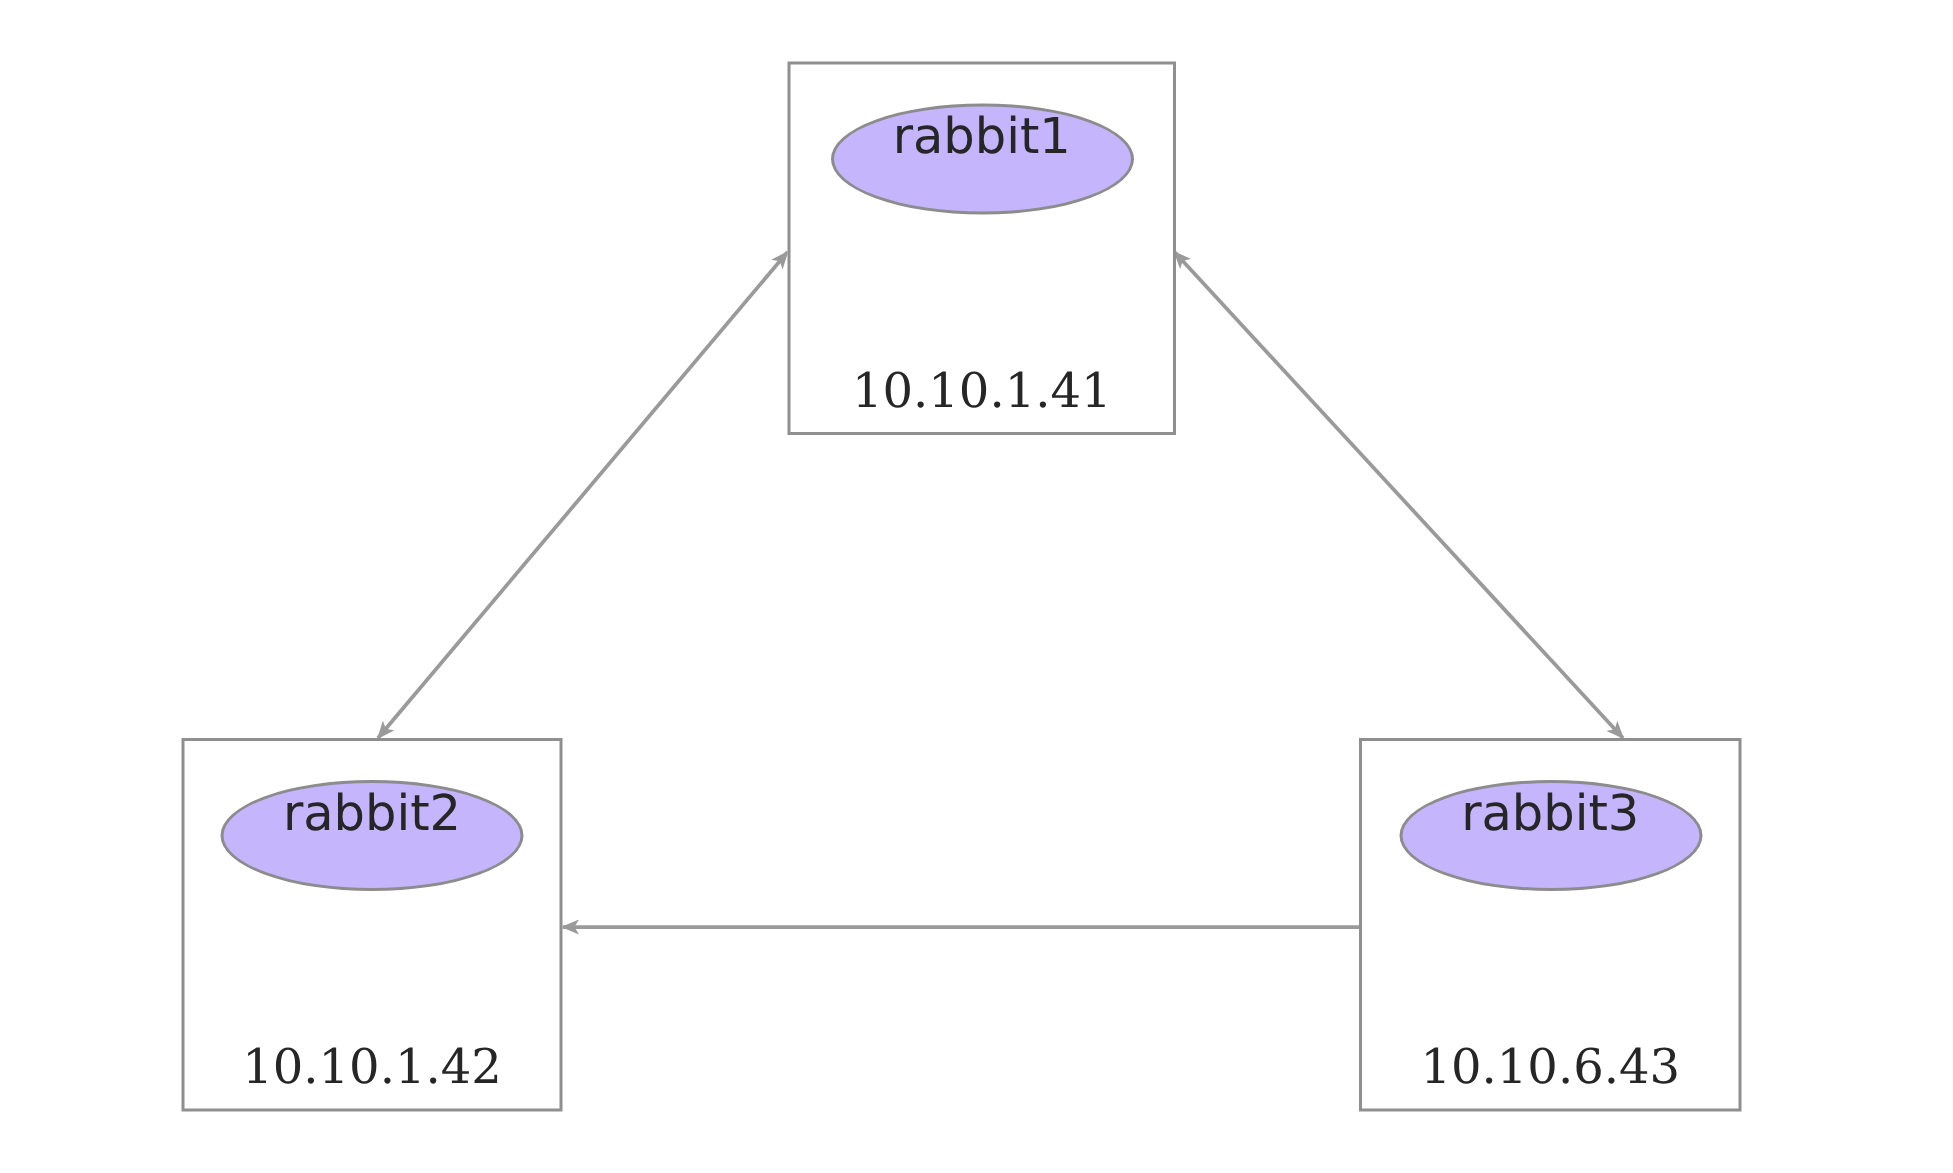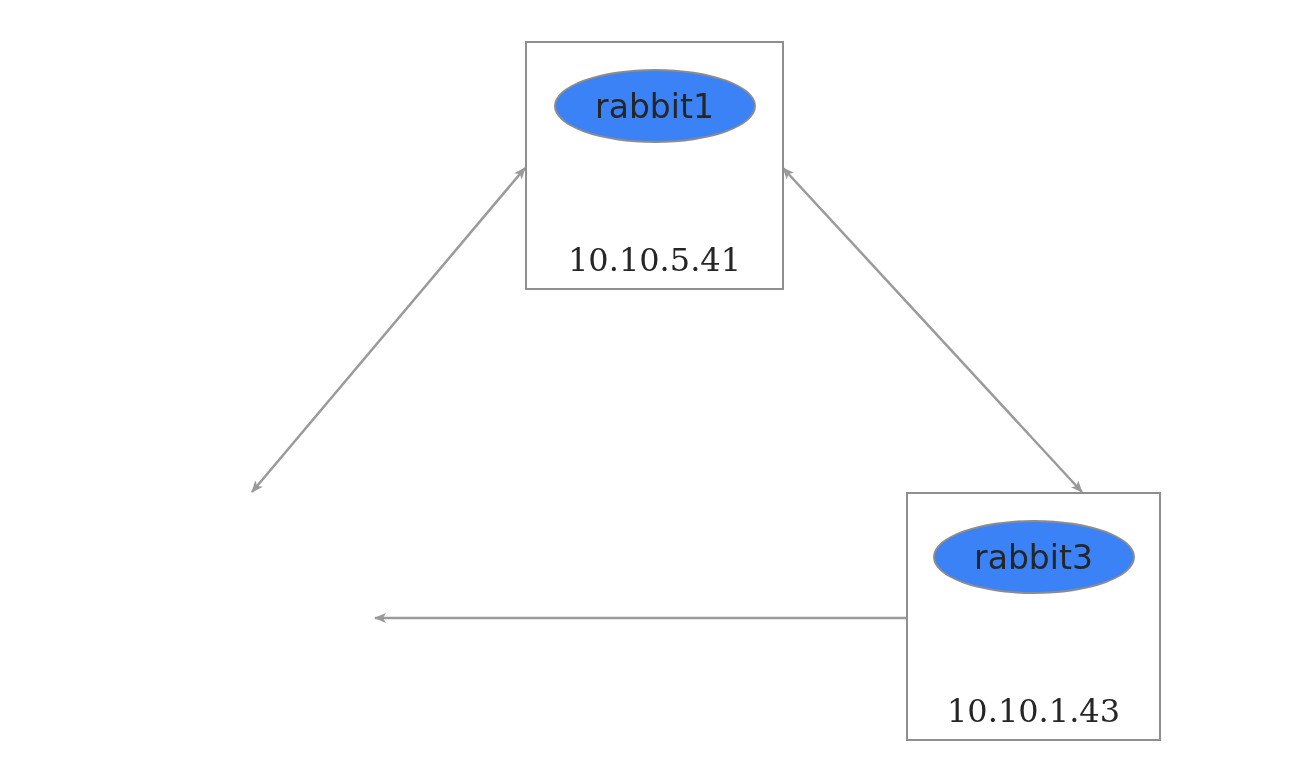--- a/index.html
+++ b/index.html
@@ -32,23 +32,22 @@
     position: absolute;
     box-sizing: border-box;
     left: 50%;
     transform: translateX(-50%);
     top: 26px;
     width: 202px;
     height: 74px;
     border: 2px solid #8c8c8c;
     border-radius: 50%;
     display: flex;
-    align-items: center;
     justify-content: center;
-    background: #3b82f6;
+    background: #c4b5fd;
   }
   .node-label {
     font-family: "DejaVu Sans", sans-serif;
     font-size: 33px;
     color: #262626;
     white-space: nowrap;
   }
   .node-ip {
     position: absolute;
     left: 0;
@@ -77,24 +76,30 @@
     </defs>
     <line x1="252" y1="492" x2="525" y2="168" stroke="#9a9a9a" stroke-width="2.5" marker-start="url(#arrowhead)" marker-end="url(#arrowhead)"></line>
     <line x1="1082" y1="492" x2="783" y2="168" stroke="#9a9a9a" stroke-width="2.5" marker-start="url(#arrowhead)" marker-end="url(#arrowhead)"></line>
     <line x1="375" y1="618" x2="955" y2="618" stroke="#9a9a9a" stroke-width="2.5" marker-start="url(#arrowhead)" marker-end="url(#arrowhead)"></line>
   </svg>
 
   <div class="node" id="node-rabbit1">
     <div class="node-ellipse">
       <span class="node-label">rabbit1</span>
     </div>
-    <div class="node-ip">10.10.5.41</div>
+    <div class="node-ip">10.10.1.41</div>
   </div>
 
+  <div class="node" id="node-rabbit2">
+    <div class="node-ellipse">
+      <span class="node-label">rabbit2</span>
+    </div>
+    <div class="node-ip">10.10.1.42</div>
+  </div>
 
   <div class="node" id="node-rabbit3">
     <div class="node-ellipse">
       <span class="node-label">rabbit3</span>
     </div>
-    <div class="node-ip">10.10.1.43</div>
+    <div class="node-ip">10.10.6.43</div>
   </div>
 
 </div>
 
 </body></html>

